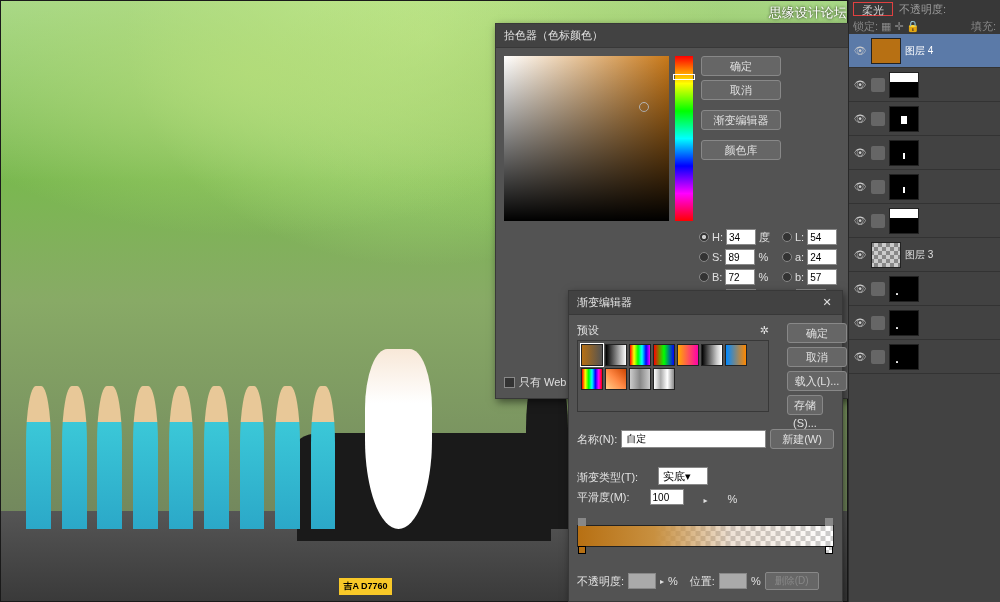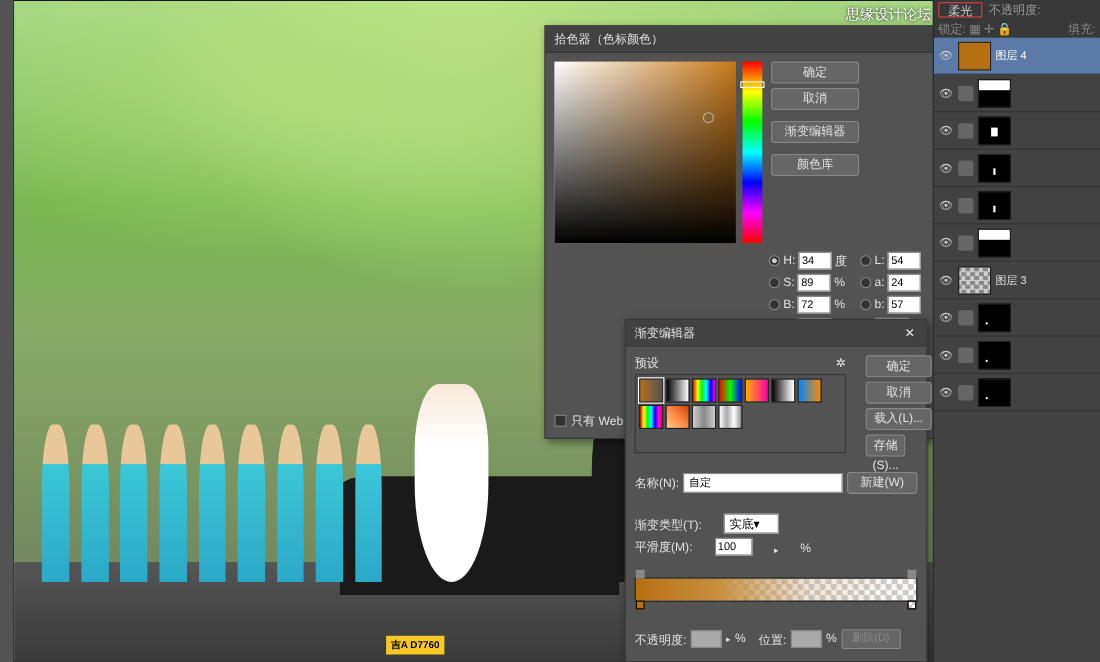--- a/index.html
+++ b/index.html
@@ -1,18 +1,18 @@
 <!DOCTYPE html>
 <html><head>
 <meta charset="utf-8">
 <style>
 * { margin: 0; padding: 0; box-sizing: border-box; font-family: "Microsoft YaHei", sans-serif; font-size: 11px; }
 body { width: 1000px; height: 602px; background: #535353; overflow: hidden; position: relative; }
 
-.canvas-area { position: absolute; left: 12px; top: 0; width: 848px; height: 602px; background: #5eead4; border: 1px solid #1a1a1a; }
+.canvas-area { position: absolute; left: 0; top: 0; width: 848px; height: 602px; background: #5eead4; border: 1px solid #1a1a1a; }
 .canvas-image { width: 100%; height: 100%; background: linear-gradient(180deg, #a8d888 0%, #7ab850 30%, #88aa66 50%, #6a7a5a 100%); position: relative; }
 .trees { position: absolute; top: 0; left: 0; right: 0; height: 60%; background: radial-gradient(ellipse at 30% 20%, rgba(180,220,120,0.8), transparent 40%), radial-gradient(ellipse at 70% 25%, rgba(160,200,100,0.7), transparent 40%), radial-gradient(ellipse at 50% 10%, rgba(200,240,150,0.9), transparent 50%); }
 .road { position: absolute; bottom: 0; left: 0; right: 0; height: 15%; background: linear-gradient(180deg, #555 0%, #3a3a3a 100%); }
 .people { position: absolute; bottom: 12%; left: 3%; width: 42%; height: 28%; }
 .dress { position: absolute; bottom: 0; width: 7%; height: 85%; background: linear-gradient(180deg, #e8c898 0%, #e8c898 25%, #3bc8d8 25%, #2ba8c8 100%); border-radius: 40% 40% 0 0; }
 .bride { position: absolute; bottom: 12%; left: 43%; width: 8%; height: 30%; background: linear-gradient(180deg, #f8e8d8 0%, #fff 30%, #fff 100%); border-radius: 40% 40% 60% 60%; }
 .car { position: absolute; bottom: 10%; left: 35%; width: 30%; height: 18%; background: #1a1a1a; border-radius: 10% 10% 0 0; }
 .plate { position: absolute; bottom: 1%; left: 40%; padding: 2px 4px; background: #f8c828; color: #000; font-size: 9px; font-weight: bold; }
 .groom { position: absolute; bottom: 12%; left: 62%; width: 5%; height: 28%; background: linear-gradient(180deg, #f8e8d8 0%, #1a1a1a 20%, #1a1a1a 100%); border-radius: 40% 40% 0 0; }
 

